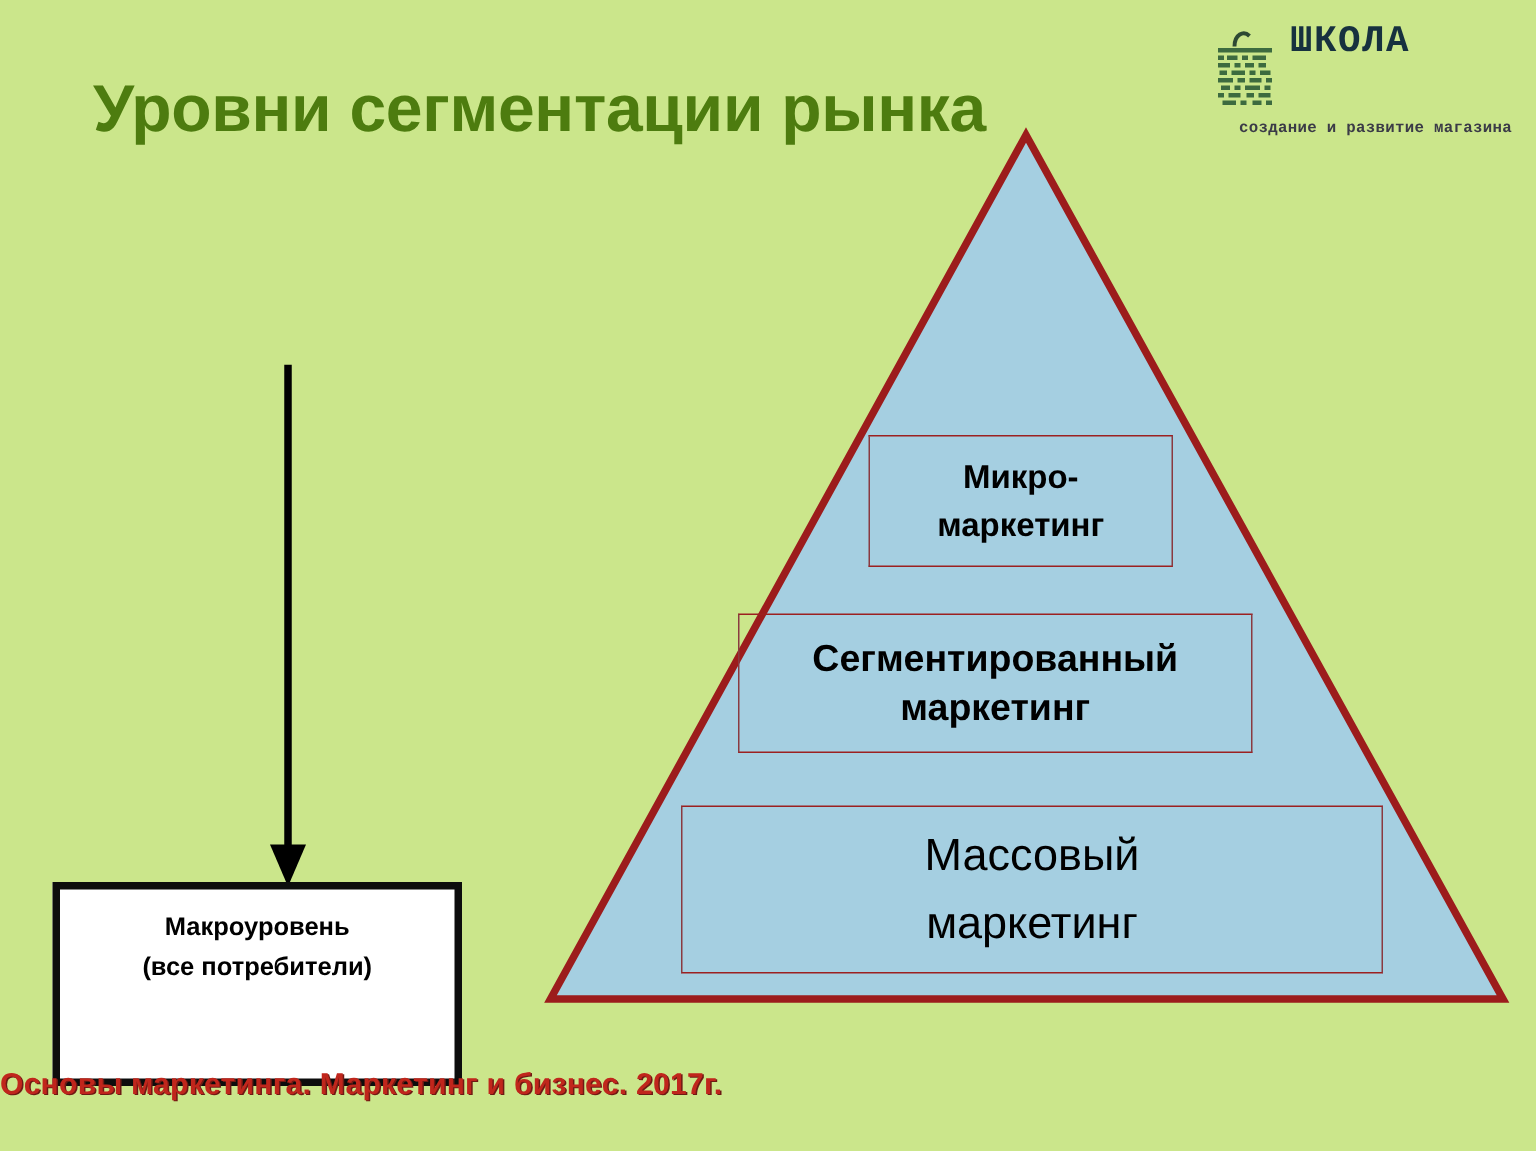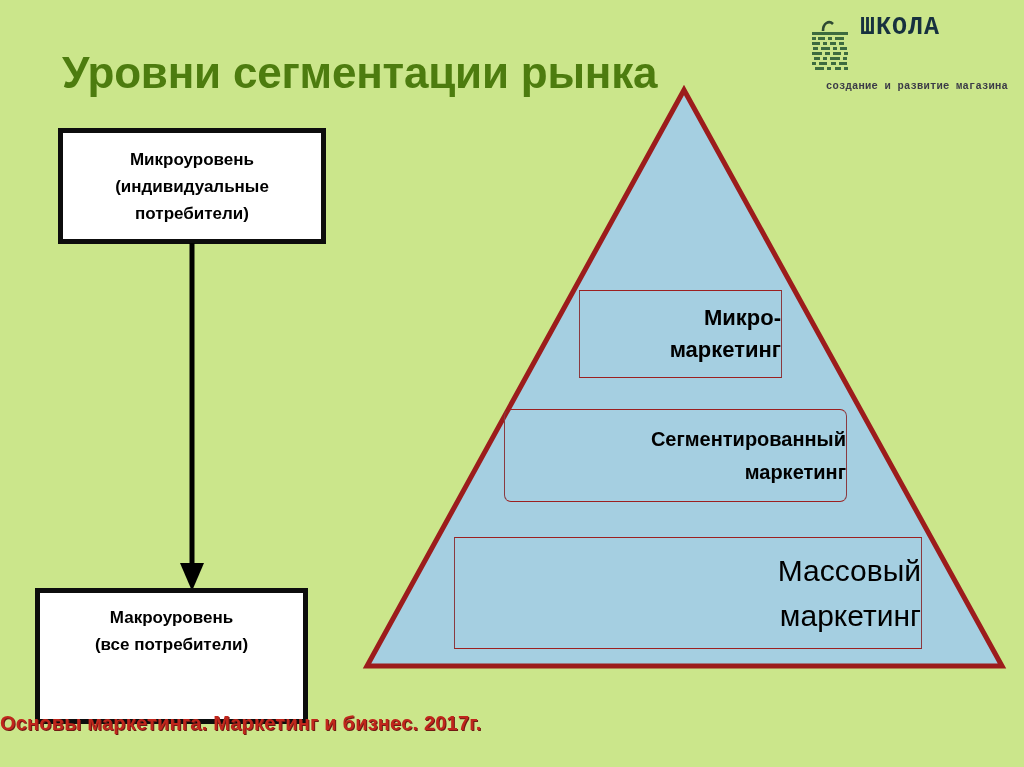--- a/index.html
+++ b/index.html
@@ -123,41 +123,40 @@
   .tier-box {
     position: absolute;
     box-sizing: border-box;
     border: 1.5px solid #8a3a40;
     border-top-color: #9c2020;
     border-bottom-color: #9c2020;
     text-align: center;
     color: #000000;
     display: flex;
     flex-direction: column;
-    align-items: flex-end;
+    align-items: center;
     justify-content: center;
   }
   #tier-micro {
     left: 579px;
     top: 290px;
     width: 203px;
     height: 88px;
     font-size: 22px;
     font-weight: bold;
     line-height: 32px;
   }
   #tier-segmented {
-    left: 504px;
+    left: 492px;
     top: 409px;
     width: 343px;
     height: 93px;
-    font-size: 20px;
+    font-size: 25px;
     font-weight: bold;
     line-height: 33px;
-    border-radius: 7px;
   }
   #tier-mass {
     left: 454px;
     top: 537px;
     width: 468px;
     height: 112px;
     font-size: 30px;
     font-weight: normal;
     line-height: 45px;
   }
@@ -217,25 +216,20 @@
         <rect x="29" y="49" width="6" height="3"></rect>
           <rect x="38" y="49" width="4" height="3"></rect>
       </g>
     </svg>
     <div id="logo-text-wrap">
       <div class="logo-line">ШКОЛА</div>
     </div>
     <div id="logo-tagline">создание и развитие магазина</div>
   </div>
 
-  <div id="micro-level-box" class="flow-box">
-    <div>Микроуровень</div>
-    <div>(индивидуальные</div>
-    <div>потребители)</div>
-  </div>
 
   <svg id="flow-arrow" viewBox="0 0 34 350">
     <line x1="17" y1="0" x2="17" y2="330" stroke="#000000" stroke-width="5"></line>
     <polygon points="17,348 5,320 29,320" fill="#000000"></polygon>
   </svg>
 
   <div id="macro-level-box" class="flow-box">
     <div>Макроуровень</div>
     <div>(все потребители)</div>
   </div>

